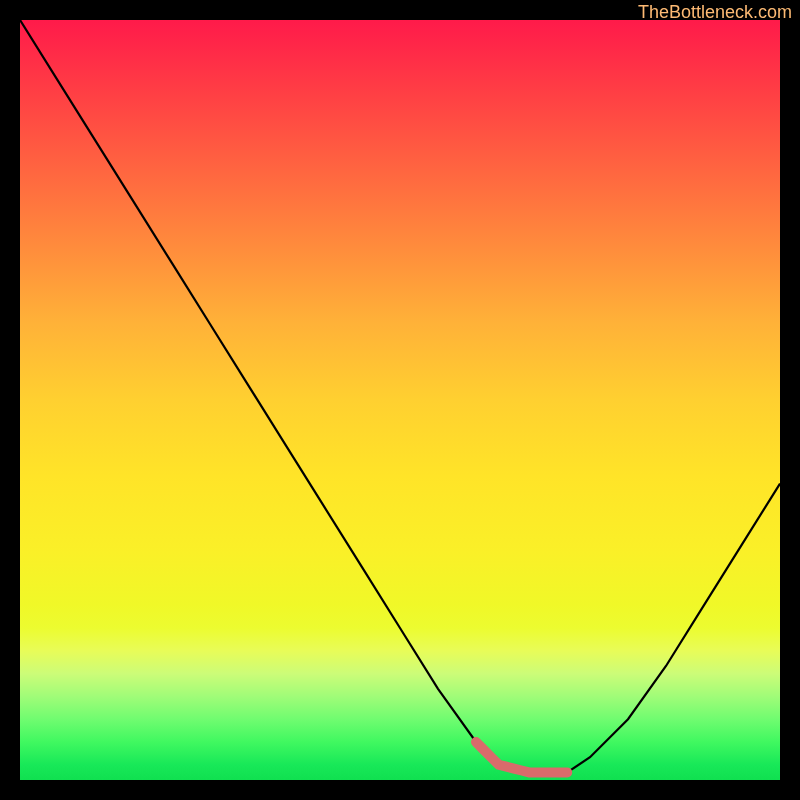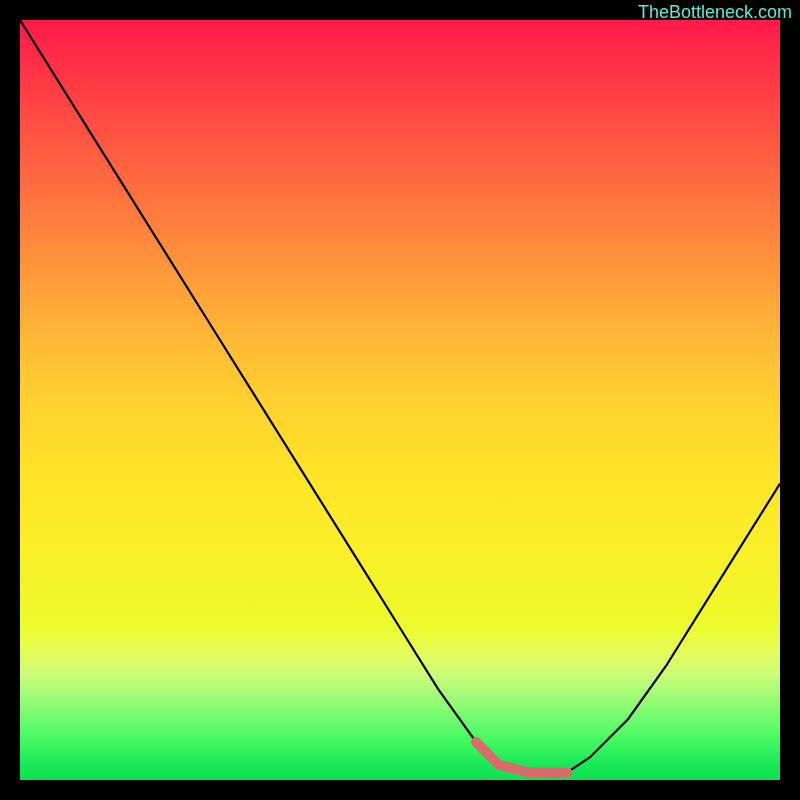--- a/index.html
+++ b/index.html
@@ -48,21 +48,21 @@
     top: 0;
     width: 760px;
     height: 760px;
   }
   .watermark {
     position: absolute;
     top: 2px;
     right: 8px;
     font-family: Arial, sans-serif;
     font-size: 18px;
-    color: #5eead4;
+    color: #fdba74;
     font-weight: 400;
   }
   .accent-segment {
     stroke-linecap: round;
   }
 </style>
 </head>
 <body>
 
 <div class="chart-container">

